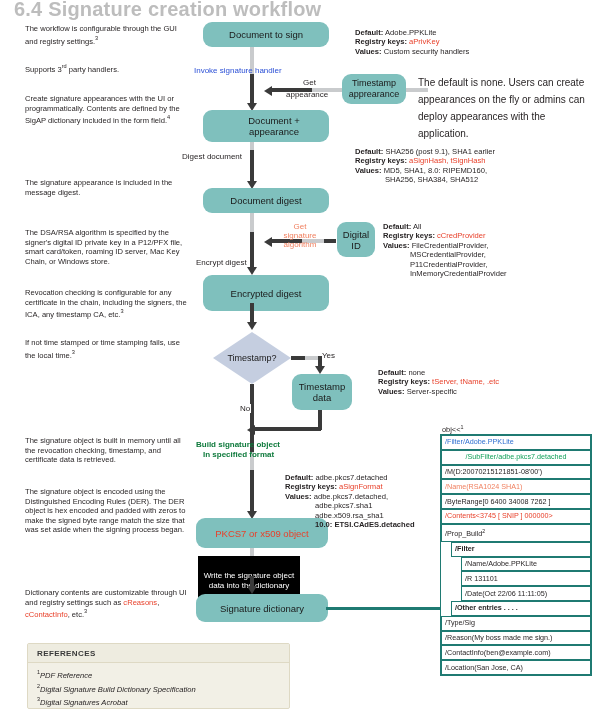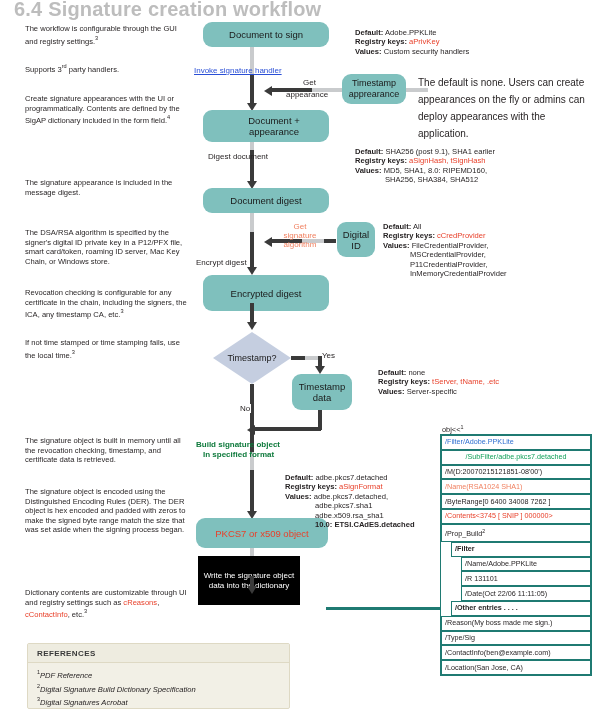--- a/index.html
+++ b/index.html
@@ -139,40 +139,40 @@
   <div class="note" style="top:487px;"><span>The signature object is encoded using the Distinguished Encoding Rules (DER). The DER object is hex encoded and padded with zeros to make the signed byte range match the size that was set aside when the signing process began.</span></div>
   <div class="note" style="top:588px;"><span>Dictionary contents are customizable through UI and registry settings such as </span><span class="red">cReasons</span><span>, </span><span class="red">cContactInfo</span><span>, etc.</span><sup>3</sup></div>
 
   <div class="node" style="left:203px;top:22px;width:126px;height:25px;">
       <span>Document to sign</span>
     </div>
 
   <div class="vline light" style="left:250px;top:47px;height:28px;"></div>
   <div class="vline" style="left:250px;top:74px;height:32px;"></div>
   <div class="arrowdown" style="left:246.5px;top:103px;"></div>
-  <div class="flabel blue" style="left:194px;top:66px;text-decoration:underline;">Invoke signature handler</div>
+  <div class="flabel blue" style="left:194px;top:66px;">Invoke signature handler</div>
 
   <div class="hline light" style="left:300px;top:88px;width:128px;"></div>
   <div class="hline" style="left:272px;top:88px;width:40px;"></div>
   <div class="arrowleft" style="left:264px;top:85.5px;"></div>
   <div class="flabel" style="left:303px;top:78px;">Get</div>
   <div class="flabel" style="left:286px;top:90px;">appearance</div>
 
   <div class="node" style="left:342px;top:74px;width:64px;height:30px;font-size:9px;">
       <span>Timestamp apprearance</span>
     </div>
 
   <div class="node" style="left:203px;top:110px;width:126px;height:32px;padding-left:20px;">
       <span>Document + appearance</span>
     </div>
 
   <div class="vline light" style="left:250px;top:142px;height:22px;"></div>
   <div class="vline" style="left:250px;top:150px;height:34px;"></div>
   <div class="arrowdown" style="left:246.5px;top:181px;"></div>
-  <div class="flabel" style="left:208px;top:152px;">Digest document</div>
+  <div class="flabel" style="left:182px;top:152px;">Digest document</div>
 
   <div class="node" style="left:203px;top:188px;width:126px;height:25px;">
       <span>Document digest</span>
     </div>
 
   <div class="vline light" style="left:250px;top:213px;height:22px;"></div>
   <div class="hline light" style="left:300px;top:239px;width:36px;"></div>
   <div class="hline" style="left:324px;top:239px;width:12px;"></div>
   <div class="arrowleft" style="left:264px;top:236.5px;"></div>
   <div class="hline" style="left:272px;top:239px;width:30px;"></div>
@@ -224,20 +224,23 @@
 
   <div class="node red-text" style="left:196px;top:518px;width:132px;height:30px;">
       <span>PKCS7 or x509 object</span>
     </div>
 
   <div class="vline light" style="left:250px;top:548px;height:14px;"></div>
   <div class="flabel inv" style="left:198px;top:556px;">Write the signature object data into the dictionary</div>
   <div class="vline" style="left:250px;top:576px;height:14px;"></div>
   <div class="arrowdown" style="left:246.5px;top:586px;"></div>
 
+  <div class="node" style="left:196px;top:594px;width:132px;height:28px;">
+      <span>Signature dictionary</span>
+    </div>
   <div class="hline" style="left:326px;top:607px;width:114px;background:#1f7a72;height:3px;"></div>
 
   <div class="spec" style="left:355px;top:28px;">
     <div><b>Default:</b><span> Adobe.PPKLite</span></div>
     <div><b>Registry keys:</b> <span class="k">aPrivKey</span></div>
     <div><b>Values:</b><span> Custom security handlers</span></div>
   </div>
 
   <div class="para" style="left:418px;top:74px;width:170px;">The default is none. Users can create appearances on the fly or admins can deploy appearances with the application.</div>
 
@@ -304,24 +307,24 @@
       <div class="dict-inner2">
         <div class="drow black">/R 131101</div>
       </div>
       <div class="dict-inner2">
         <div class="drow black">/Date(Oct 22/06 11:11:05)</div>
       </div>
       <div class="dict-inner">
         <div class="drow black">/Other entries . . . .</div>
       </div>
       <div>
+        <div class="drow black">/Type/Sig</div>
+      </div>
+      <div>
         <div class="drow black">/Reason(My boss made me sign.)</div>
-      </div>
-      <div>
-        <div class="drow black">/Type/Sig</div>
       </div>
       <div>
         <div class="drow black">/ContactInfo(ben@example.com)</div>
       </div>
       <div>
         <div class="drow black">/Location(San Jose, CA)</div>
       </div>
     </div>
 
   <div id="references">

